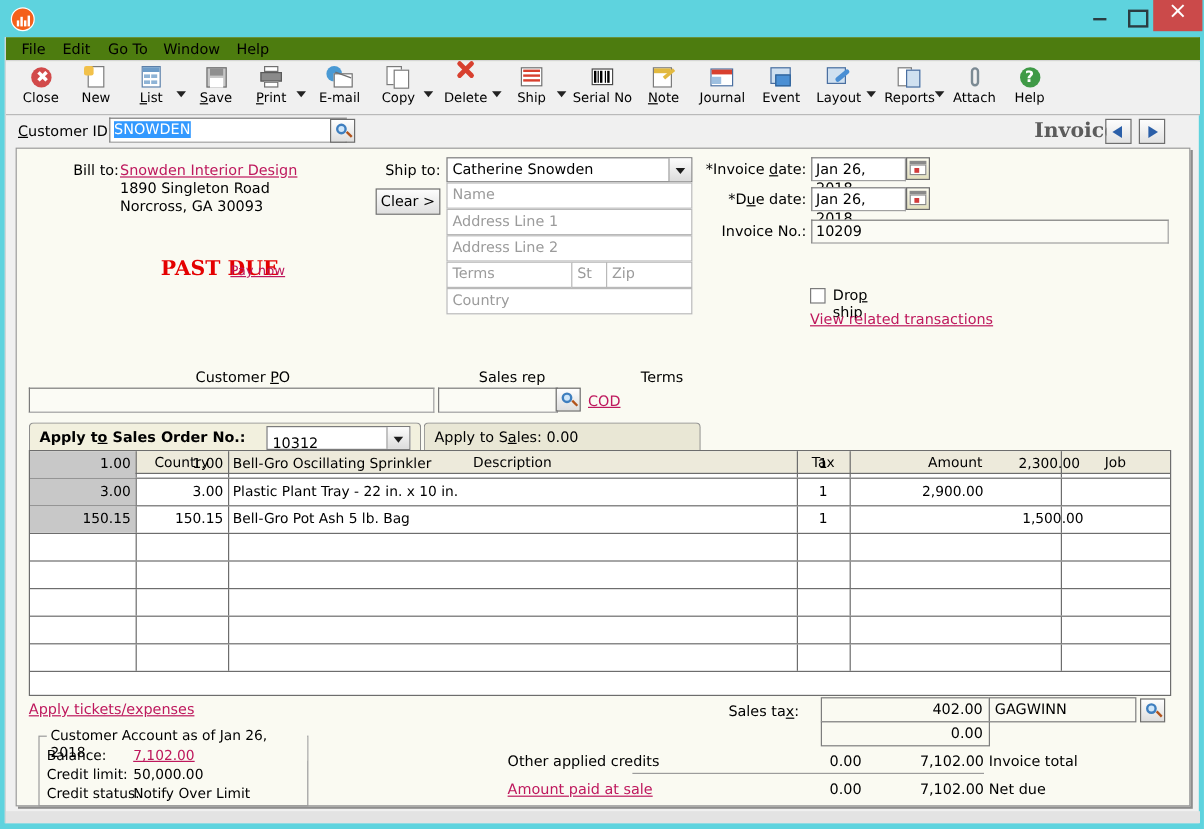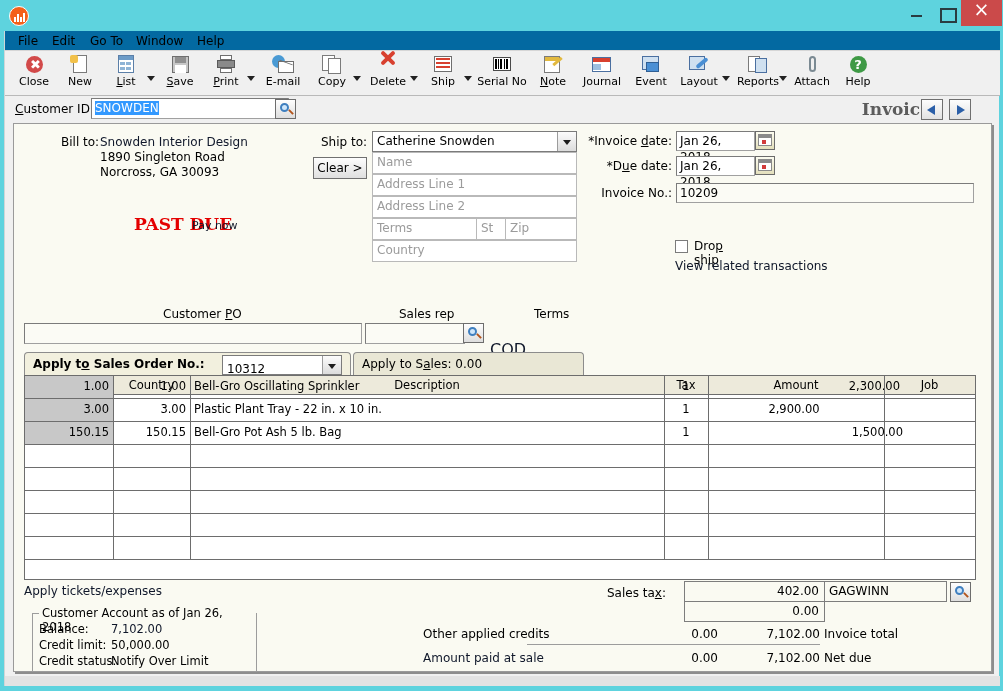--- a/index.html
+++ b/index.html
@@ -59,21 +59,21 @@
   
   .client {
     position: absolute; left: 4px; top: 31px; width: 995px; height: 655px;
     background: #f0f0f0;
     border-left: 1px solid #cfd6d7;
   }
 
   
   .menubar {
     position: absolute; left: 0; top: 0; width: 995px; height: 20px;
-    background: #0369a1;
+    background: #4d7c0f;
     border-bottom: 1px solid #d6d6d6;
   }
   .menubar .mi {
     position: absolute; top: 3px; padding: 0 7px; font-size: 12px; color: #000; cursor: default;
   }
 
   
   .toolbar {
     position: absolute; left: 0; top: 20px; width: 995px; height: 45px;
     background: #f0f0f0;
@@ -144,21 +144,21 @@
   .navbtn.next:after { left: 7px; border-left: 8px solid #2b5fa8; }
 
   
   .panel {
     position: absolute; left: 8px; top: 92px; width: 979px; height: 549px;
     background: #fafaf2;
     border: 1px solid #9a9a9a;
     box-shadow: 2px 2px 0 #8d8d8d;
   }
 
-  a.link { color: #0f172a; cursor: pointer; }
+  a.link { color: #be185d; text-decoration: underline; cursor: pointer; }
 
   .billto-lbl { position: absolute; left: 47px; top: 11px; font-size: 12px; }
   .billto-name { position: absolute; left: 86px; top: 11px; font-size: 12px; }
   .billto-l2 { position: absolute; left: 86px; top: 26px; font-size: 12px; }
   .billto-l3 { position: absolute; left: 86px; top: 41px; font-size: 12px; }
   .pastdue {
     position: absolute; left: 120px; top: 90px;
     font-family: "DejaVu Serif", "Liberation Serif", serif;
     font-weight: bold; font-size: 17px; color: #e40000;
   }
@@ -527,21 +527,21 @@
 
       <span class="po-lbl" style="left:149px">Customer <u style="text-decoration:underline">P</u>O</span>
       <span class="po-lbl" style="left:385px">Sales rep</span>
       <span class="po-lbl" style="left:520px">Terms</span>
       <div class="field ro po-field"></div>
       <div class="field ro rep-field"></div>
       <div class="lookup" style="left:449px;top:199px">
         <span class="mag"></span>
           <span class="hand"></span>
       </div>
-      <a class="link" style="position:absolute;left:476px;top:216px;font-size:16px">COD</a>
+      <a class="link" style="position:absolute;left:476px;top:203px;font-size:12px">COD</a>
 
       <div class="tabstrip">
         <div class="tab active" style="left:0;width:327px">
           <span>Apply t<span class="ul">o</span> Sales Order No.:</span>
           <div class="combo" style="left:197px;top:2px;width:120px;height:20px;font-weight:normal">
             <span class="val">10312</span>
             <span class="btn"></span>
           </div>
         </div>
         <div class="tab" style="left:329px;width:231px;background:#e9e7d5">

